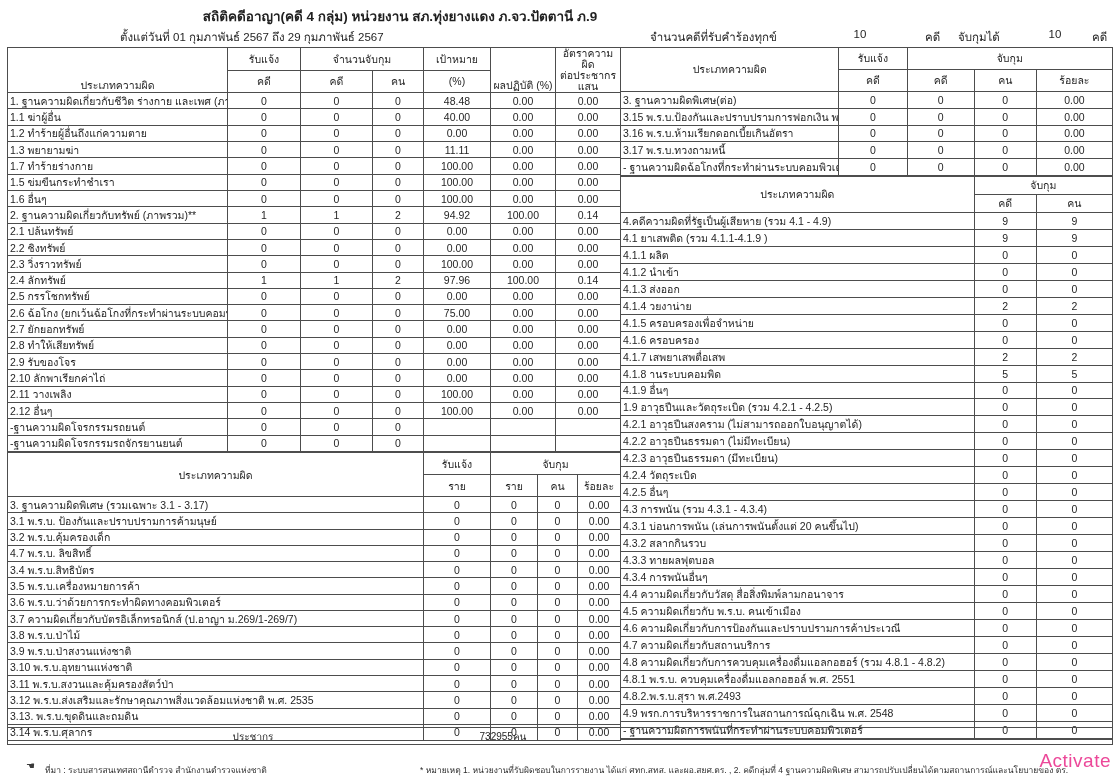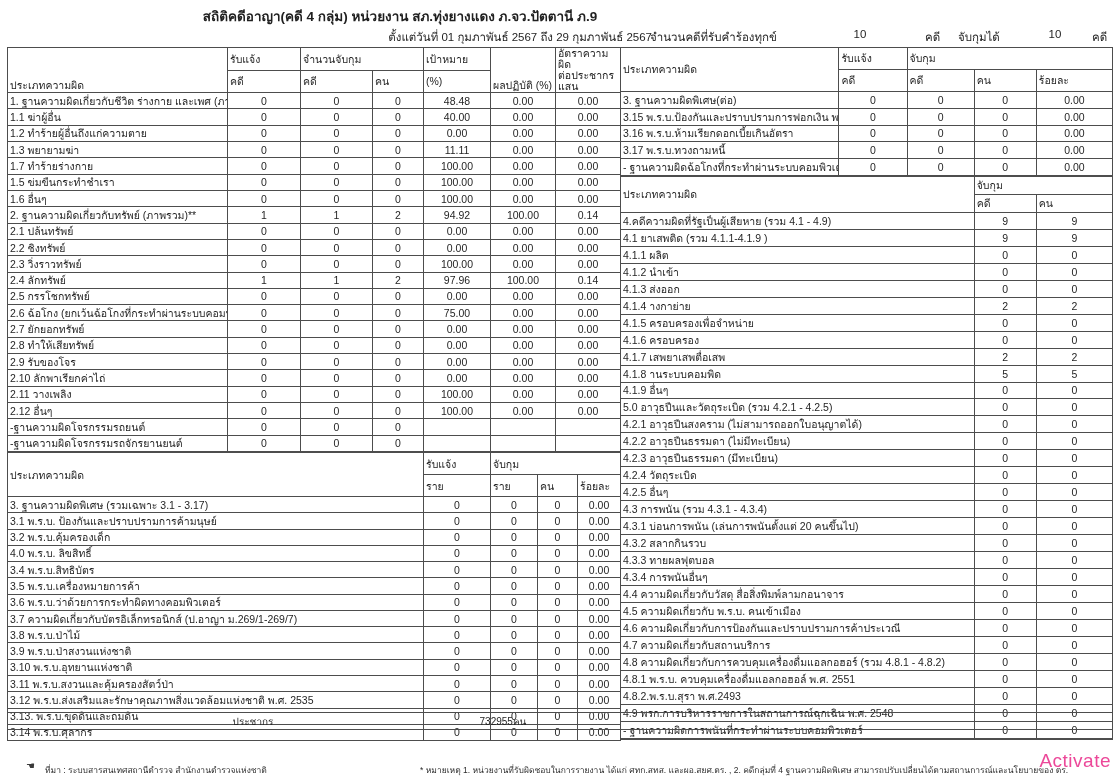--- a/index.html
+++ b/index.html
@@ -5,49 +5,49 @@
   html,body{margin:0;padding:0}
   body{
     width:1113px;height:780px;background:#ffffff;position:relative;overflow:hidden;
     font-family:"Liberation Sans","DejaVu Sans",sans-serif;color:#1f1f1f;
   }
   .page-title{
     position:absolute;top:5px;left:0;width:800px;text-align:center;
     font-size:13.5px;font-weight:bold;
   }
   .subline span{position:absolute;font-size:11.5px;top:28px;white-space:nowrap}
-  .sub-date{left:112px;width:540px;text-align:right}
+  .sub-date{left:120px;width:540px;text-align:left}
   .sub-total-label{left:650px}
   .sub-total-value{left:820px;width:80px;text-align:center}
   .sub-total-unit{left:925px}
   .sub-arrest-label{left:958px}
   .sub-arrest-value{left:1015px;width:80px;text-align:center}
   .sub-arrest-unit{left:1092px}
 
   .grid{position:absolute;top:47px;left:7px;width:1106px;height:693px;display:flex}
   .colL{width:613px}
   .colR{width:493px}
   table{border-collapse:collapse;table-layout:fixed;width:100%}
   td,th{
     border:1px solid #4d4d4d;font-weight:normal;font-size:10.5px;
     padding:0 2px;overflow:hidden;white-space:nowrap;line-height:1.15;
   }
-  th{text-align:left;vertical-align:middle}
+  th{text-align:center;vertical-align:middle}
   th.vb{vertical-align:bottom;padding-bottom:1px}
   .lbl{text-align:left}
   .num{text-align:center}
   .hrow{height:22px}
   .hrow-sm{height:18px}
   #tblA{height:404px}
   #tblB{height:289px}
   #tblC{height:129px}
   #tblD{height:564px}
 
   .footrow{
-    position:absolute;top:712px;left:7px;width:1104px;height:16px;
+    position:absolute;top:727px;left:7px;width:1104px;height:16px;
     border:1px solid #4d4d4d;font-size:10px;
   }
   .footrow span{position:absolute;top:1px;white-space:nowrap}
   .foot-pop-label{left:0;width:490px;text-align:center}
   .foot-pop-value{left:420px;width:150px;text-align:center}
   .foot-print{left:575px}
 
   .notes{position:absolute;top:760px;left:0;width:1113px;height:20px;font-size:8.5px;color:#2b2b2b}
   .src-icon{position:absolute;left:26px;top:0;font-size:10px;color:#3a3a3a}
   .src-text{position:absolute;left:45px;top:3px;white-space:nowrap}
@@ -341,21 +341,21 @@
             <td class="num">0.00</td>
           </tr>
           <tr>
             <td class="lbl">3.2 พ.ร.บ.คุ้มครองเด็ก</td>
             <td class="num">0</td>
             <td class="num">0</td>
             <td class="num">0</td>
             <td class="num">0.00</td>
           </tr>
           <tr>
-            <td class="lbl">4.0 พ.ร.บ. ลิขสิทธิ์</td>
+            <td class="lbl">4.7 พ.ร.บ. ลิขสิทธิ์</td>
             <td class="num">0</td>
             <td class="num">0</td>
             <td class="num">0</td>
             <td class="num">0.00</td>
           </tr>
           <tr>
             <td class="lbl">3.4 พ.ร.บ.สิทธิบัตร</td>
             <td class="num">0</td>
             <td class="num">0</td>
             <td class="num">0</td>
@@ -533,21 +533,21 @@
             <td class="lbl">4.1.2 นำเข้า</td>
             <td class="num">0</td>
             <td class="num">0</td>
           </tr>
           <tr>
             <td class="lbl">4.1.3 ส่งออก</td>
             <td class="num">0</td>
             <td class="num">0</td>
           </tr>
           <tr>
-            <td class="lbl">4.1.4 างกาย่าย</td>
+            <td class="lbl">4.1.4 วยงาน่าย</td>
             <td class="num">2</td>
             <td class="num">2</td>
           </tr>
           <tr>
             <td class="lbl">4.1.5 ครอบครองเพื่อจำหน่าย</td>
             <td class="num">0</td>
             <td class="num">0</td>
           </tr>
           <tr>
             <td class="lbl">4.1.6 ครอบครอง</td>
@@ -563,21 +563,21 @@
             <td class="lbl">4.1.8 านระบบคอมพิด</td>
             <td class="num">5</td>
             <td class="num">5</td>
           </tr>
           <tr>
             <td class="lbl">4.1.9 อื่นๆ</td>
             <td class="num">0</td>
             <td class="num">0</td>
           </tr>
           <tr>
-            <td class="lbl">5.0 อาวุธปืนและวัตถุระเบิด (รวม 4.2.1 - 4.2.5)</td>
+            <td class="lbl">1.9 อาวุธปืนและวัตถุระเบิด (รวม 4.2.1 - 4.2.5)</td>
             <td class="num">0</td>
             <td class="num">0</td>
           </tr>
           <tr>
             <td class="lbl">4.2.1 อาวุธปืนสงคราม (ไม่สามารถออกใบอนุญาตได้)</td>
             <td class="num">0</td>
             <td class="num">0</td>
           </tr>
           <tr>
             <td class="lbl">4.2.2 อาวุธปืนธรรมดา (ไม่มีทะเบียน)</td>

